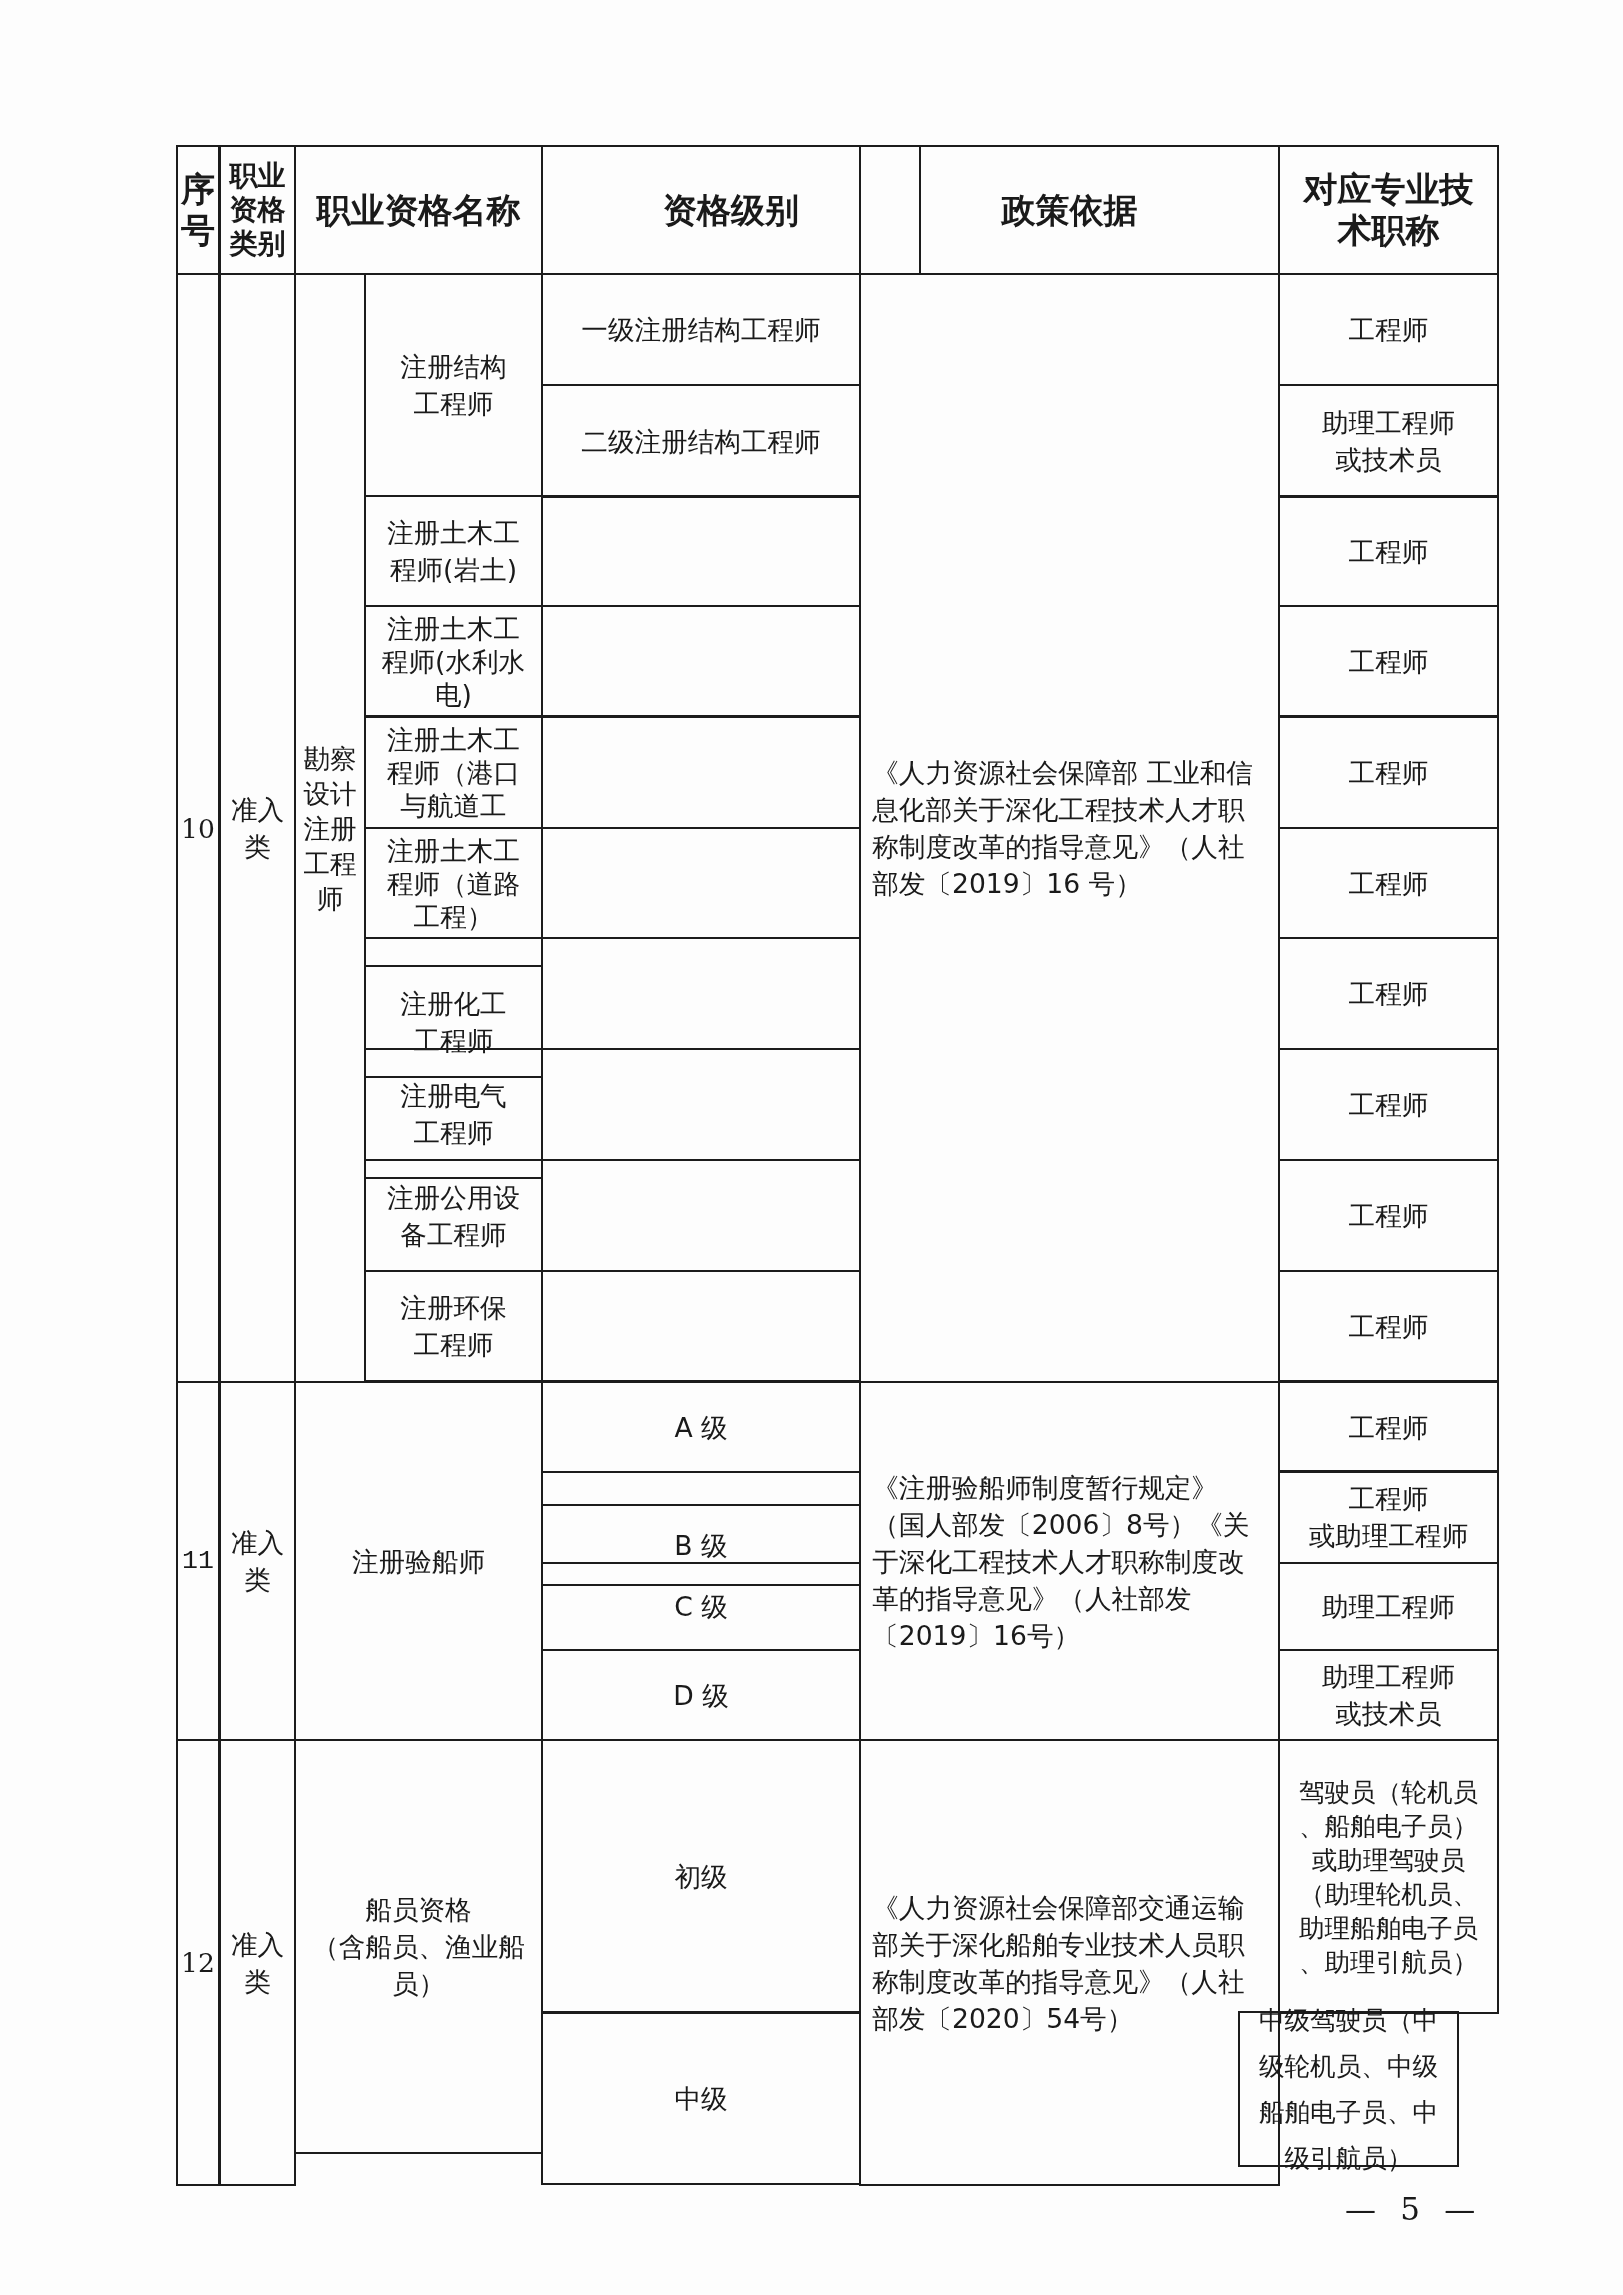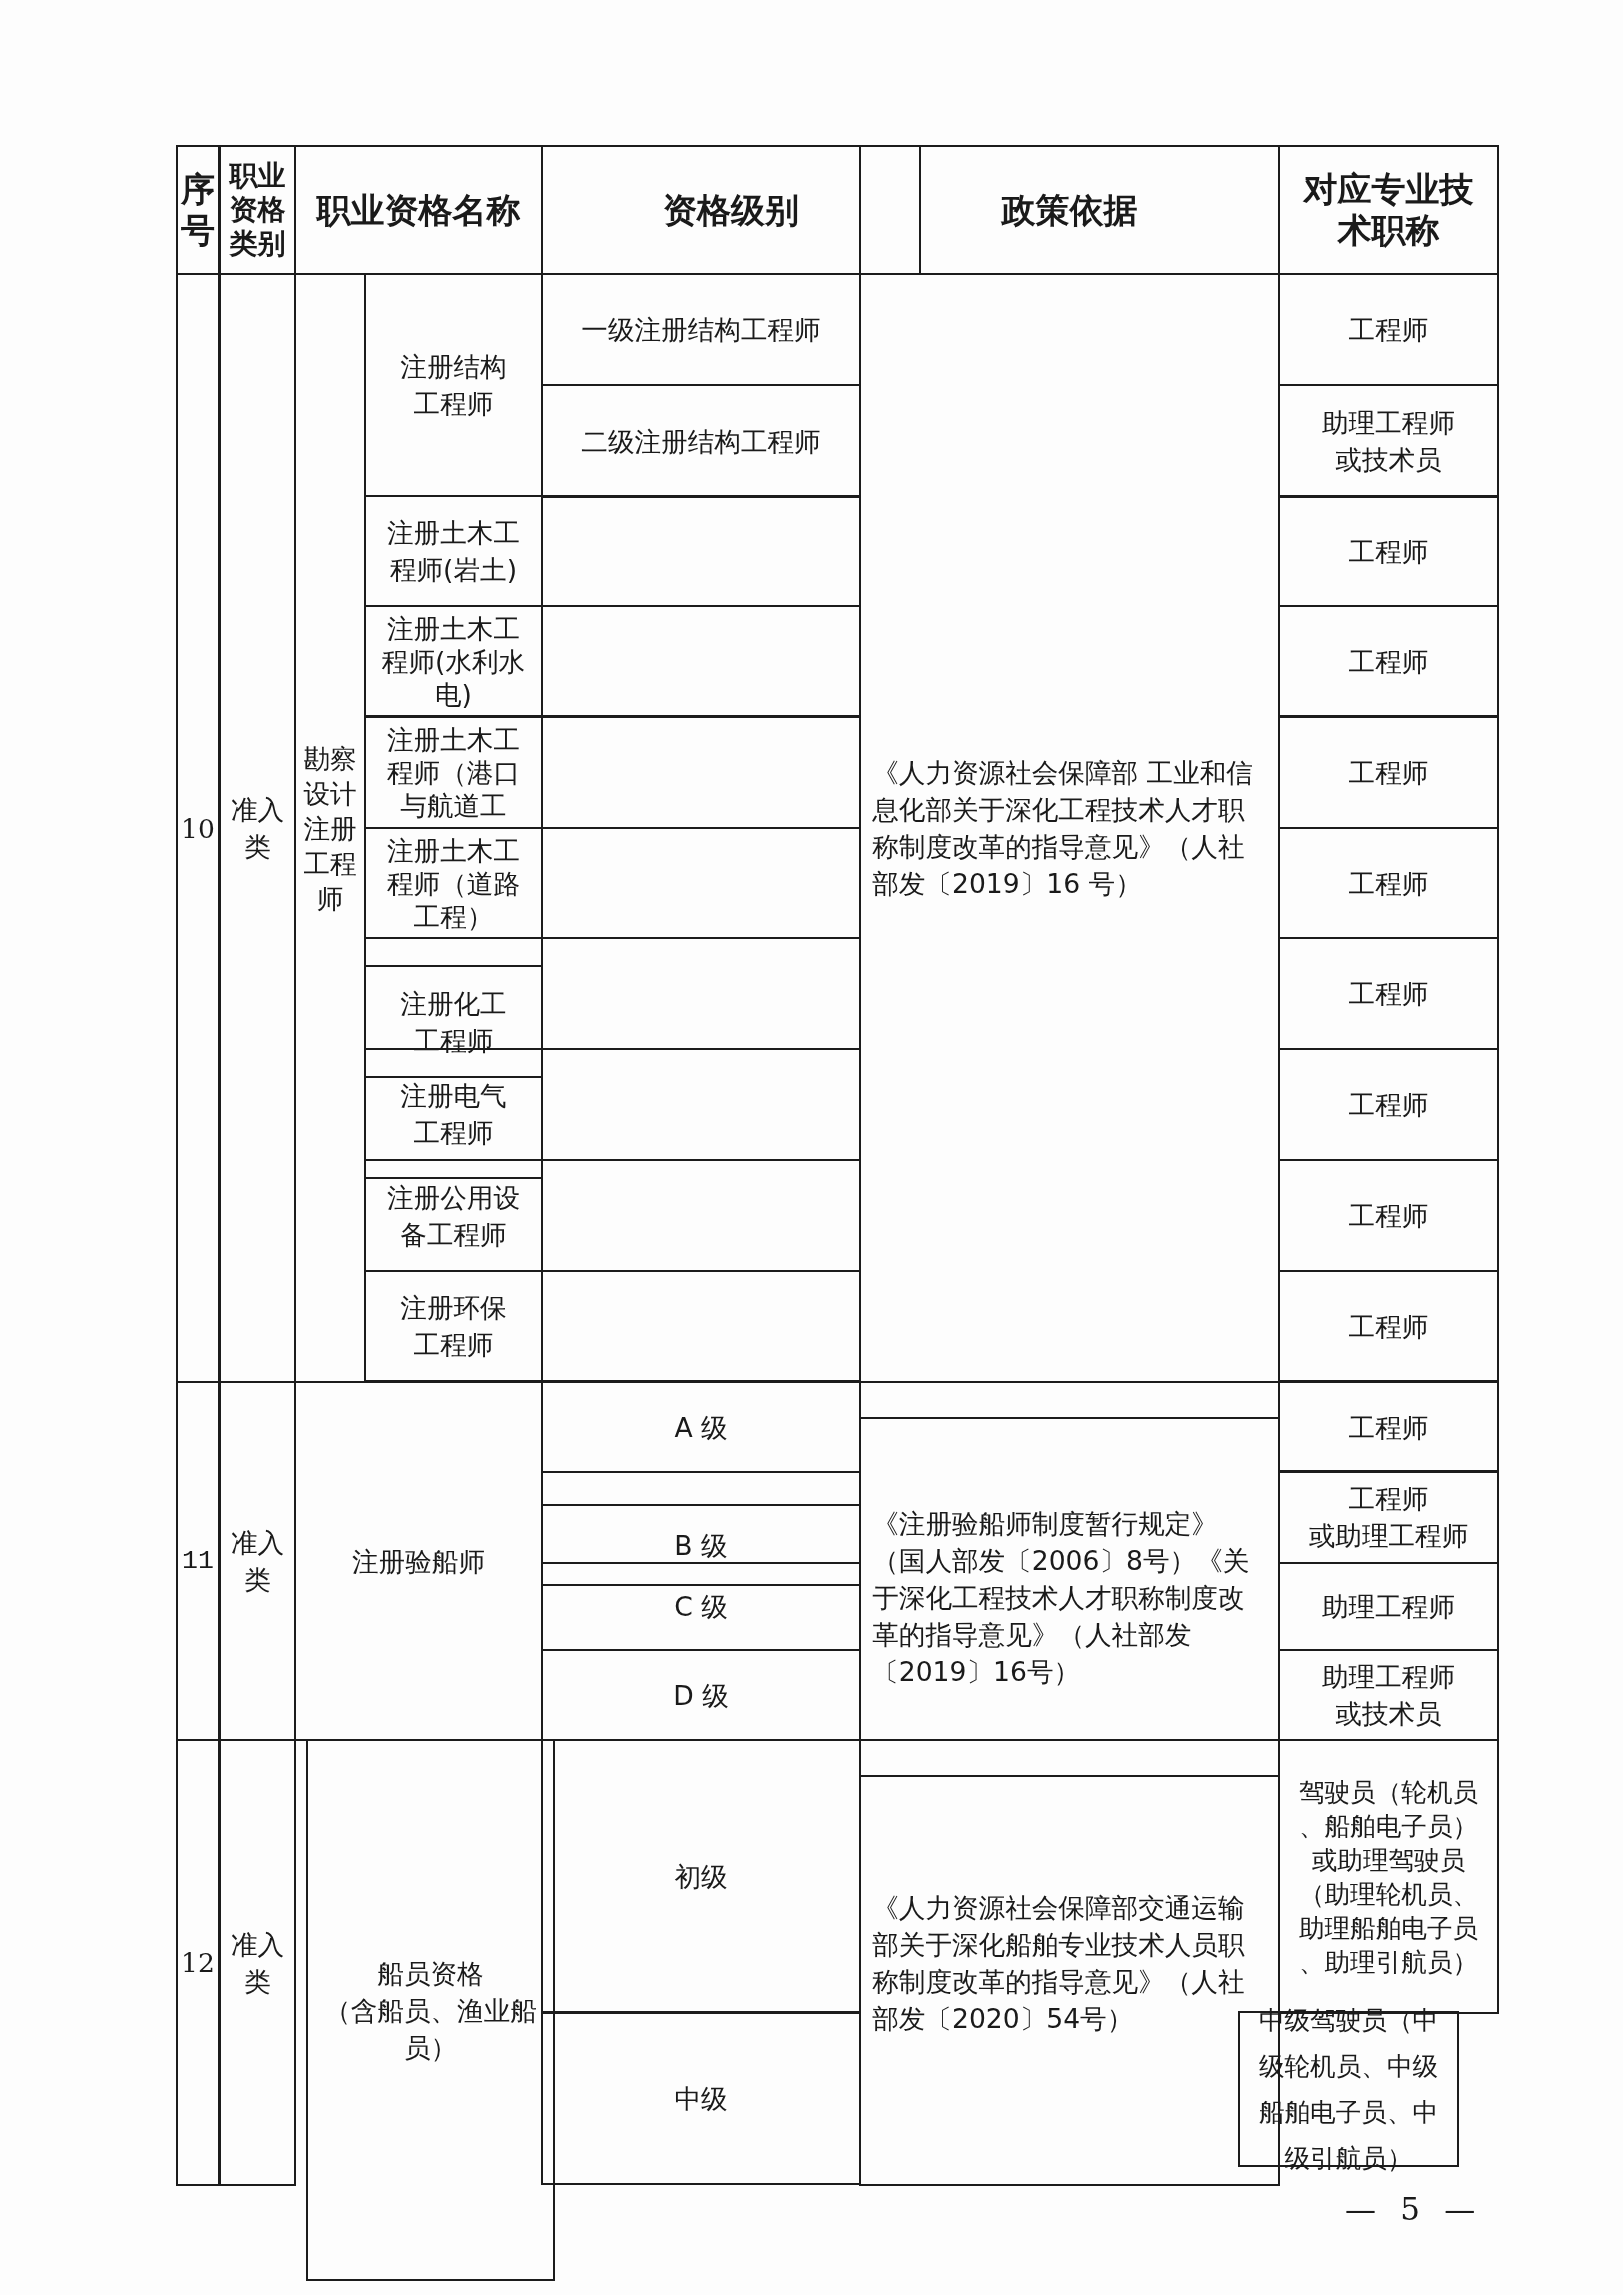--- a/index.html
+++ b/index.html
@@ -95,32 +95,32 @@
   <div class="c left" style="left:859px;top:273px;width:421px;height:1110px;padding:0 11.2px;">《人力资源社会保障部 工业和信息化部关于深化工程技术人才职称制度改革的指导意见》（人社部发〔2019〕16 号）</div>
 
   <div class="c narrow" style="left:176px;top:1381px;width:44px;height:360px;font-family:Liberation Mono, monospace;">11</div>
   <div class="c narrow txt" style="left:219px;top:1381px;width:77px;height:360px;">准入
 类</div>
   <div class="c txt" style="left:294px;top:1381px;width:249px;height:360px;">注册验船师</div>
   <div class="c txt" style="left:541px;top:1381px;width:320px;height:92px;">A 级</div>
   <div class="c txt" style="left:541px;top:1504px;width:320px;height:82px;">B 级</div>
   <div class="c txt" style="left:541px;top:1562px;width:320px;height:89px;">C 级</div>
   <div class="c txt" style="left:541px;top:1649px;width:320px;height:92px;">D 级</div>
-  <div class="c left" style="left:859px;top:1381px;width:421px;height:360px;padding:0 11.2px;margin-top:36px;">《注册验船师制度暂行规定》（国人部发〔2006〕8号）《关于深化工程技术人才职称制度改革的指导意见》（人社部发〔2019〕16号）</div>
+  <div class="c left" style="left:859px;top:1381px;width:421px;height:360px;padding:0 11.2px;">《注册验船师制度暂行规定》（国人部发〔2006〕8号）《关于深化工程技术人才职称制度改革的指导意见》（人社部发〔2019〕16号）</div>
   <div class="c txt" style="left:1278px;top:1381px;width:221px;height:92px;">工程师</div>
   <div class="c txt" style="left:1278px;top:1470px;width:221px;height:94px;">工程师
 或助理工程师</div>
   <div class="c txt" style="left:1278px;top:1562px;width:221px;height:89px;">助理工程师</div>
   <div class="c txt" style="left:1278px;top:1649px;width:221px;height:92px;">助理工程师
 或技术员</div>
 
   <div class="c narrow" style="left:176px;top:1739px;width:44px;height:447px;font-family:'DejaVu Serif',serif;">12</div>
   <div class="c narrow txt" style="left:219px;top:1739px;width:77px;height:447px;">准入
 类</div>
-  <div class="c txt" style="left:294px;top:1739px;width:249px;height:542px;margin-left:12px;">船员资格
+  <div class="c txt" style="left:294px;top:1739px;width:249px;height:415px;">船员资格
 （含船员、渔业船
 员）</div>
   <div class="c txt" style="left:541px;top:1739px;width:320px;height:275px;text-align:center;">初级</div>
   <div class="c txt" style="left:541px;top:2011px;width:320px;height:174px;">中级</div>
   <div class="c left" style="left:859px;top:1739px;width:421px;height:447px;padding:0 11.2px;">《人力资源社会保障部交通运输部关于深化船舶专业技术人员职称制度改革的指导意见》（人社部发〔2020〕54号）</div>
   <div class="c txt" style="left:1278px;top:1739px;width:221px;height:275px;line-height:34px;font-size:25.6px;">驾驶员（轮机员
 、船舶电子员）
 或助理驾驶员
 （助理轮机员、
 助理船舶电子员

